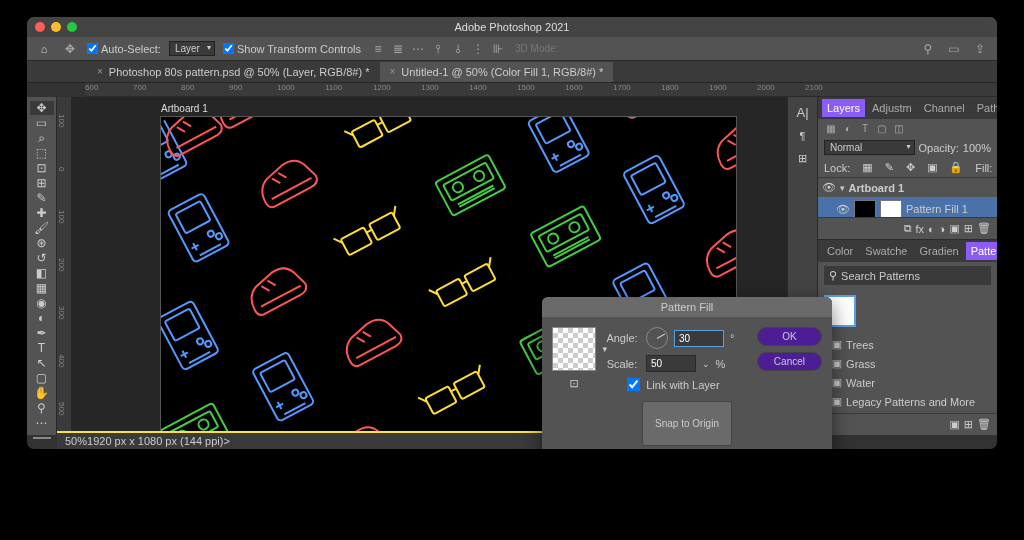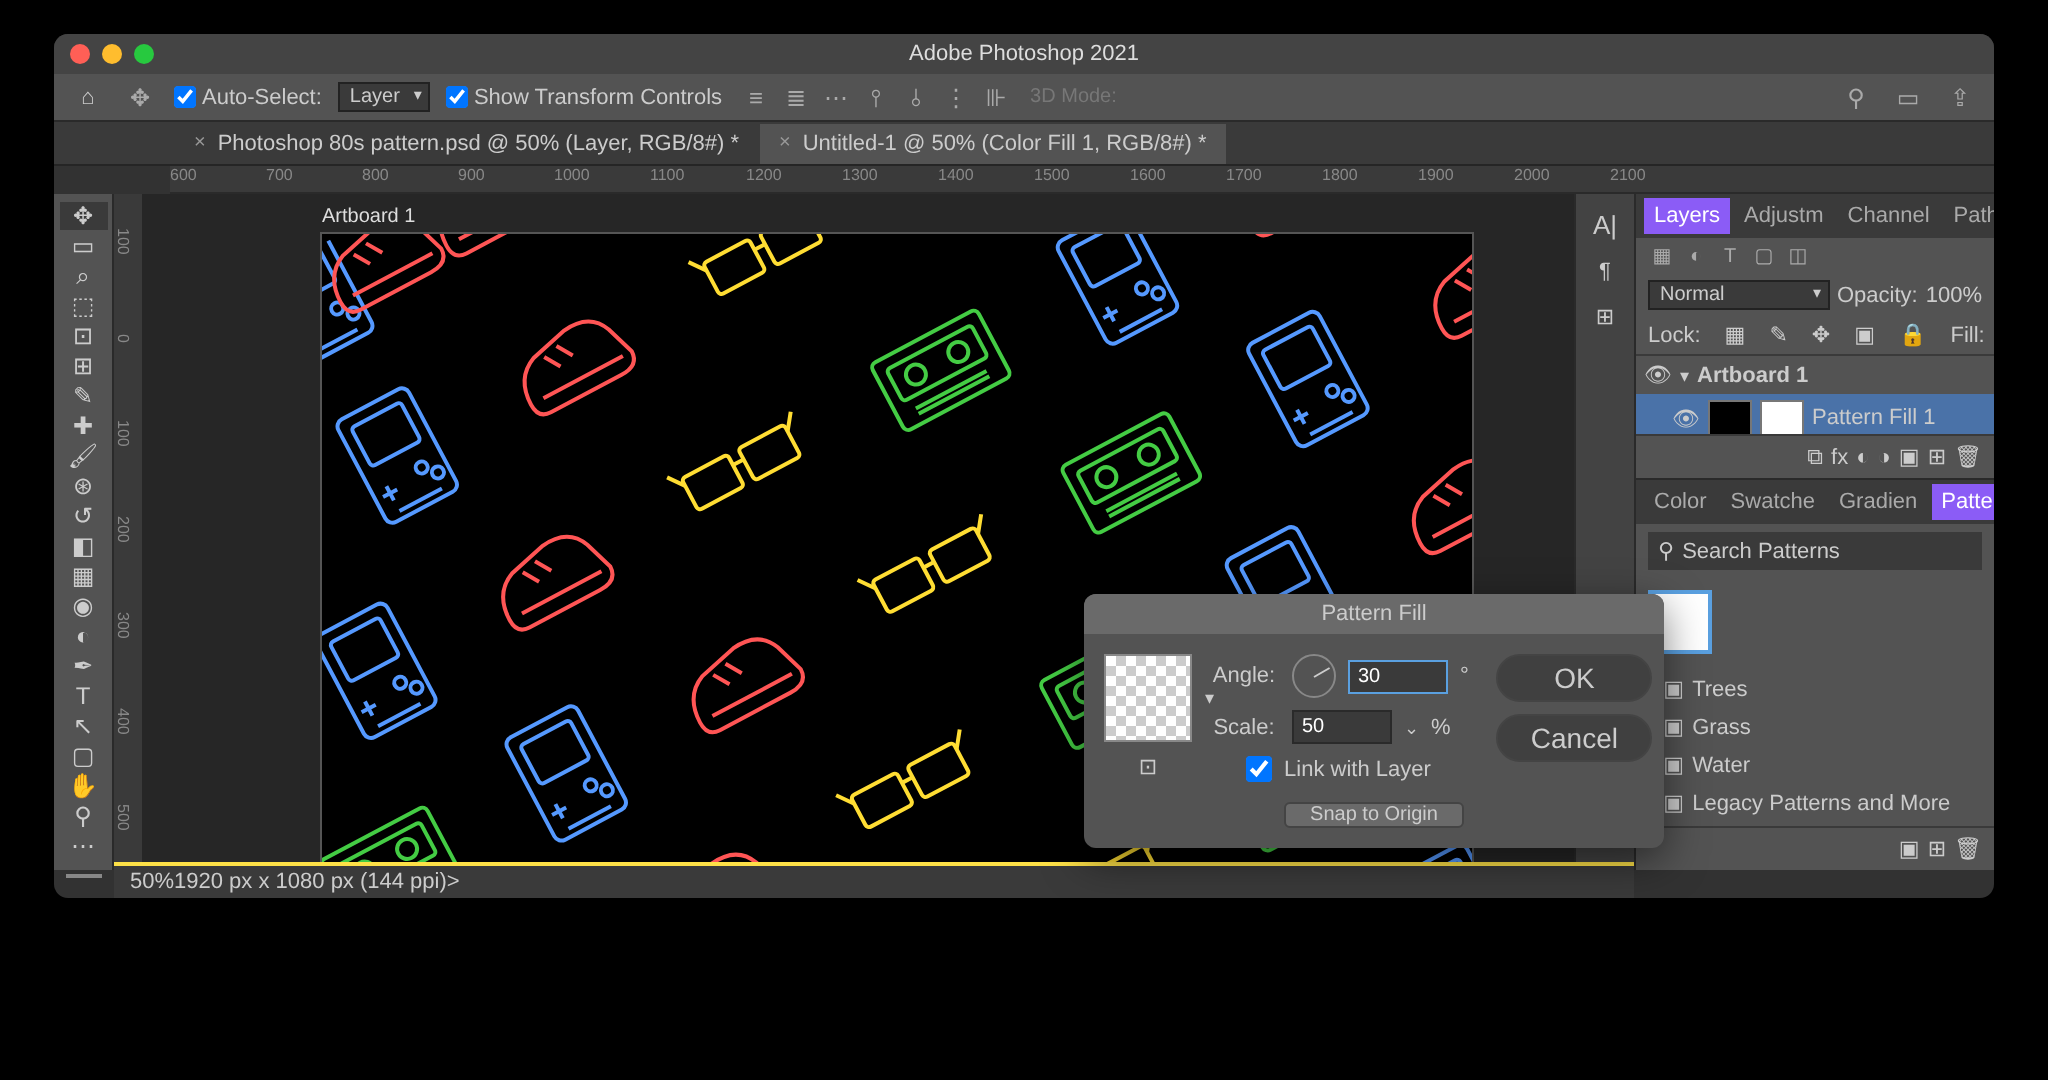--- a/index.html
+++ b/index.html
@@ -61,30 +61,30 @@
 .pat-tree{padding:2px 6px}
 .pat-tree div{padding:3px 0;font-size:10px;display:flex;align-items:center;gap:4px}
 
 .midstrip{width:30px;background:#434343;display:flex;flex-direction:column;align-items:center;padding-top:8px;gap:10px;border-left:1px solid #2a2a2a}
 
 .dialog{position:absolute;left:515px;top:280px;width:290px;background:#535353;border-radius:6px;box-shadow:0 6px 20px rgba(0,0,0,.5);overflow:hidden}
 .dlg-title{height:20px;background:#6a6a6a;display:flex;align-items:center;justify-content:center;font-size:11px}
 .dlg-body{padding:10px;display:flex;gap:8px}
 .pat-prev{width:44px;height:44px;background:#fff;border:1px solid #888;background-image:linear-gradient(45deg,#ccc 25%,transparent 25%,transparent 75%,#ccc 75%),linear-gradient(45deg,#ccc 25%,transparent 25%,transparent 75%,#ccc 75%);background-size:10px 10px;background-position:0 0,5px 5px;position:relative}
 .pat-prev::after{content:"▾";position:absolute;right:-12px;top:16px;font-size:9px;color:#ccc}
-.snap-btn{margin:0 auto 10px;display:block;padding:0 12px;background:#6a6a6a;border:1px solid #444;border-radius:3px;font-size:10px}
+.snap-btn{margin:0 auto 10px;display:block;padding:16px 12px;background:#6a6a6a;border:1px solid #444;border-radius:3px;font-size:10px}
 .dlg-ctrl{display:flex;flex-direction:column;gap:6px;flex:1}
 .dlg-row{display:flex;align-items:center;gap:6px;font-size:10px}
 .dlg-row label{width:36px;text-align:center}
 .angle-dial{width:22px;height:22px;border:1px solid #888;border-radius:50%;position:relative}
 .angle-dial::after{content:"";position:absolute;left:50%;top:50%;width:9px;height:1px;background:#ccc;transform:rotate(-30deg);transform-origin:left}
 .dlg-input{width:50px;background:#3a3a3a;border:1px solid #5aa0e0;padding:2px 4px;color:#fff;font-size:10px}
 .dlg-input.plain{border-color:#2a2a2a}
 .dlg-btns{display:flex;flex-direction:column;gap:6px;padding-left:6px}
-.dlg-btn{padding:3px 16px;background:#404040;border:1px solid #444;border-radius:12px;font-size:14px;text-align:center}
+.dlg-btn{padding:3px 16px;background:#4c1d95;border:1px solid #444;border-radius:12px;font-size:10px;text-align:center}
 svg.pat{position:absolute;width:900px;height:600px;left:-140px;top:-120px;transform:rotate(-28deg)}
 .opts-right{margin-left:auto;display:flex;gap:8px}
 </style>
 </head>
 <body>
 
 <div class="win">
   <div class="tbar">
     <div class="dot dr"></div>
     <div class="dot dy"></div>

